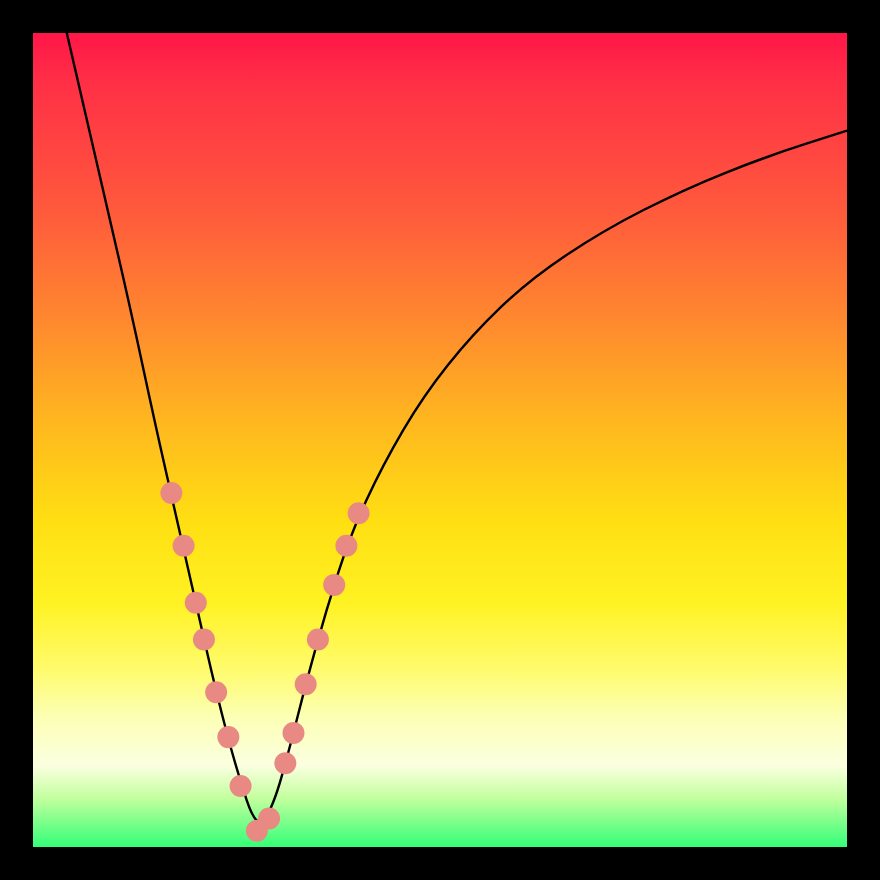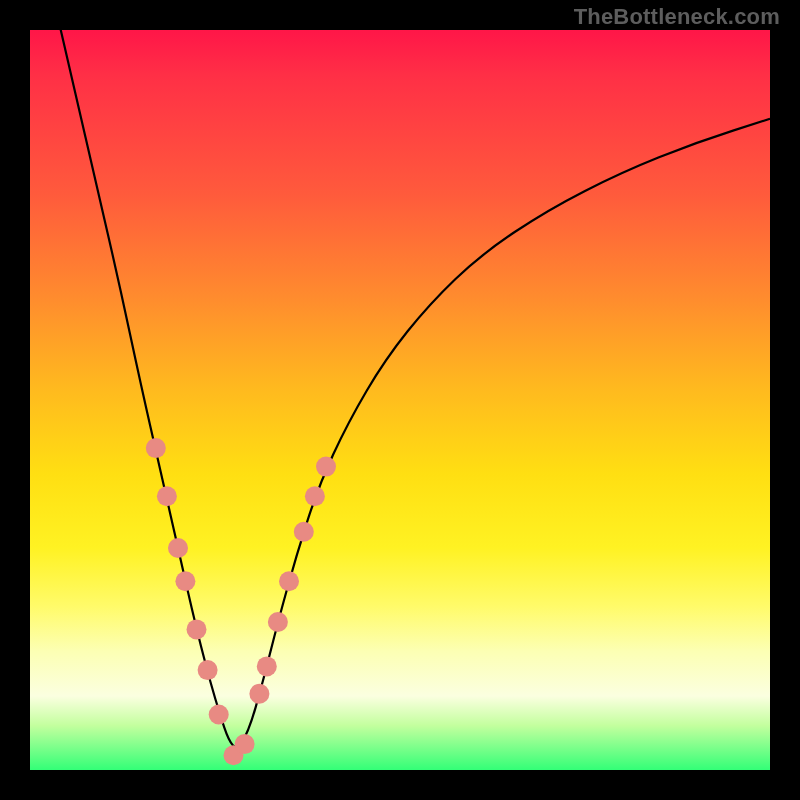--- a/index.html
+++ b/index.html
@@ -56,21 +56,20 @@
     top: 0;
     width: 740px;
     height: 740px;
     overflow: visible;
   }
 </style>
 </head>
 <body>
 
 <div class="frame">
-  <div class="attribution">TheBottleneck.com</div>
 
   <div class="plot-area">
     <svg class="curve-layer" viewBox="0 0 740 740" preserveAspectRatio="none">
       <path id="v-curve-path" fill="none" stroke="#000000" stroke-width="2.2" d="M 0.00 -133.20 Q 22.20 -37.00 33.30 11.10 Q 44.40 59.20 55.50 107.30 Q 66.60 155.40 77.70 203.50 Q 88.80 251.60 99.90 303.40 Q 111.00 355.20 120.25 395.90 Q 129.50 436.60 138.75 477.30 Q 148.00 518.00 157.25 558.70 Q 166.50 599.40 175.75 634.55 Q 185.00 669.70 194.25 697.45 Q 203.50 725.20 210.90 714.10 Q 218.30 703.00 225.70 677.10 Q 233.10 651.20 240.50 621.60 Q 247.90 592.00 257.15 558.70 Q 266.40 525.40 277.50 490.62 Q 288.60 455.84 303.40 424.02 Q 318.20 392.20 336.70 360.75 Q 355.20 329.30 377.40 301.55 Q 399.60 273.80 425.50 249.01 Q 451.40 224.22 484.70 202.02 Q 518.00 179.82 555.00 160.95 Q 592.00 142.08 629.00 127.28 Q 666.00 112.48 703.00 100.64 L 740.00 88.80"></path>
       <g id="marker-group">
           <circle cx="125.80" cy="418.10" r="10" fill="#e88a83"></circle>
           <circle cx="136.90" cy="466.20" r="10" fill="#e88a83"></circle>
           <circle cx="148.00" cy="518.00" r="10" fill="#e88a83"></circle>
           <circle cx="155.40" cy="551.30" r="10" fill="#e88a83"></circle>
           <circle cx="166.50" cy="599.40" r="10" fill="#e88a83"></circle>

